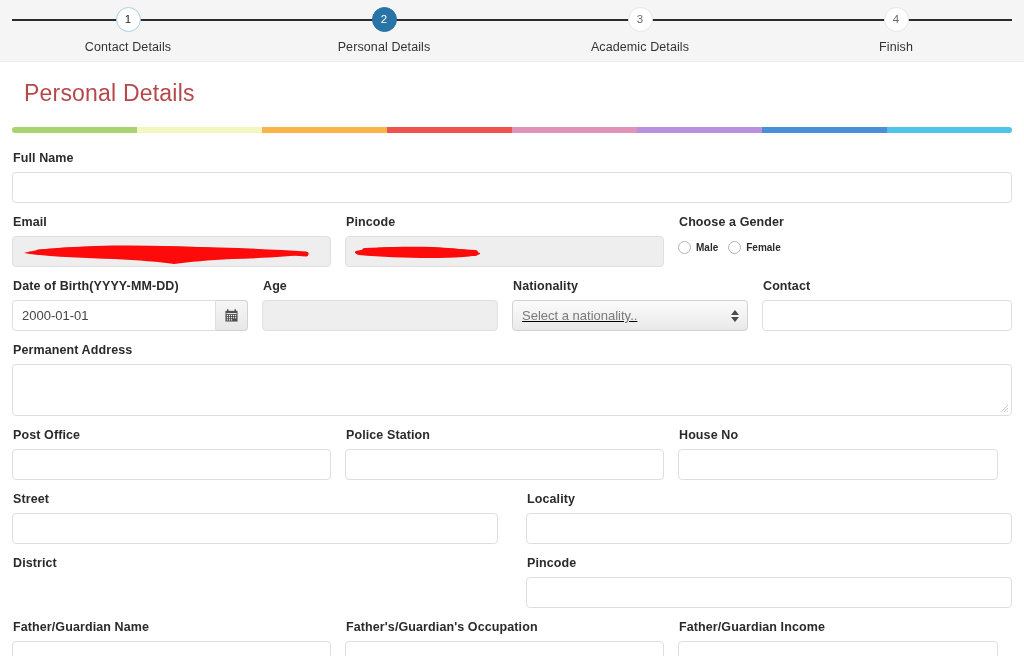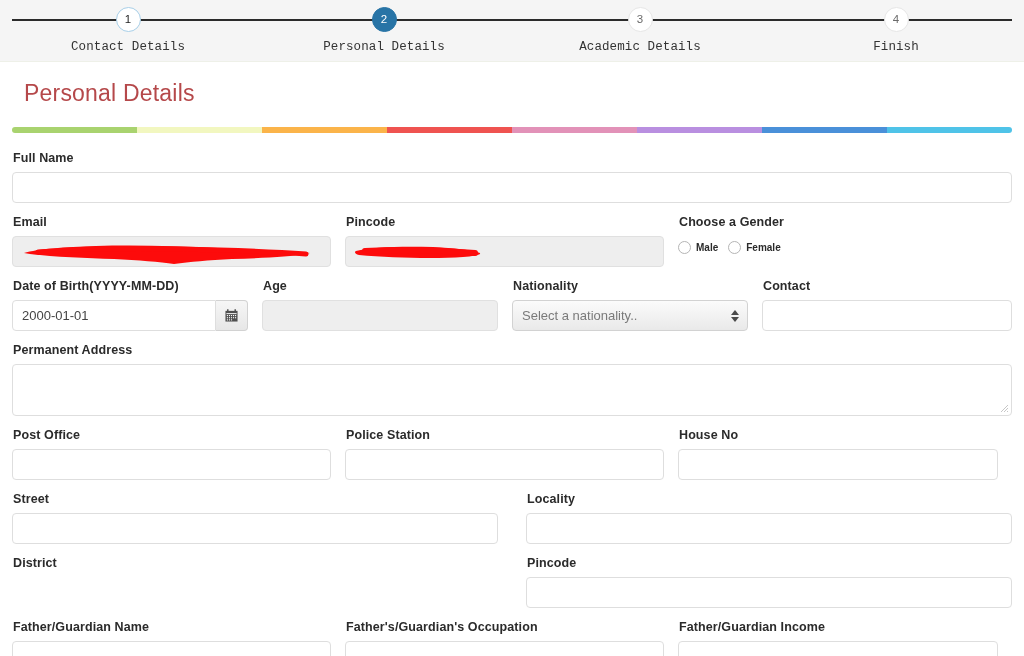--- a/index.html
+++ b/index.html
@@ -62,21 +62,20 @@
   .step.active .step-circle {
     background: #2874a6;
     border: 1px solid #2874a6;
     color: #ffffff;
   }
   .step-label {
     margin-top: 8px;
     font-size: 12.5px;
     color: #333333;
     letter-spacing: .1px;
-    font-family: Liberation Mono, monospace;
   }
 
   
   .page {
     padding: 0 12px;
   }
   .page-title {
     color: #b5484a;
     font-size: 23px;
     font-weight: normal;
@@ -136,21 +135,21 @@
   .ta-wrap { position: relative; }
   .ta-grip {
     position: absolute;
     right: 3px; bottom: 3px;
     width: 9px; height: 9px;
     pointer-events: none;
     opacity: .55;
   }
 
   
-  .sel-wrap { position: relative; }
+  .sel-wrap { position: relative; text-decoration: underline; }
   select.inp {
     -webkit-appearance: none;
     appearance: none;
     background: linear-gradient(to bottom, #fbfbfb 0%, #e9e9e9 100%);
     border: 1px solid #d2d2d2;
     color: #7a7a7a;
     padding-right: 26px;
     font-size: 13px;
   }
   .sel-arrows {

